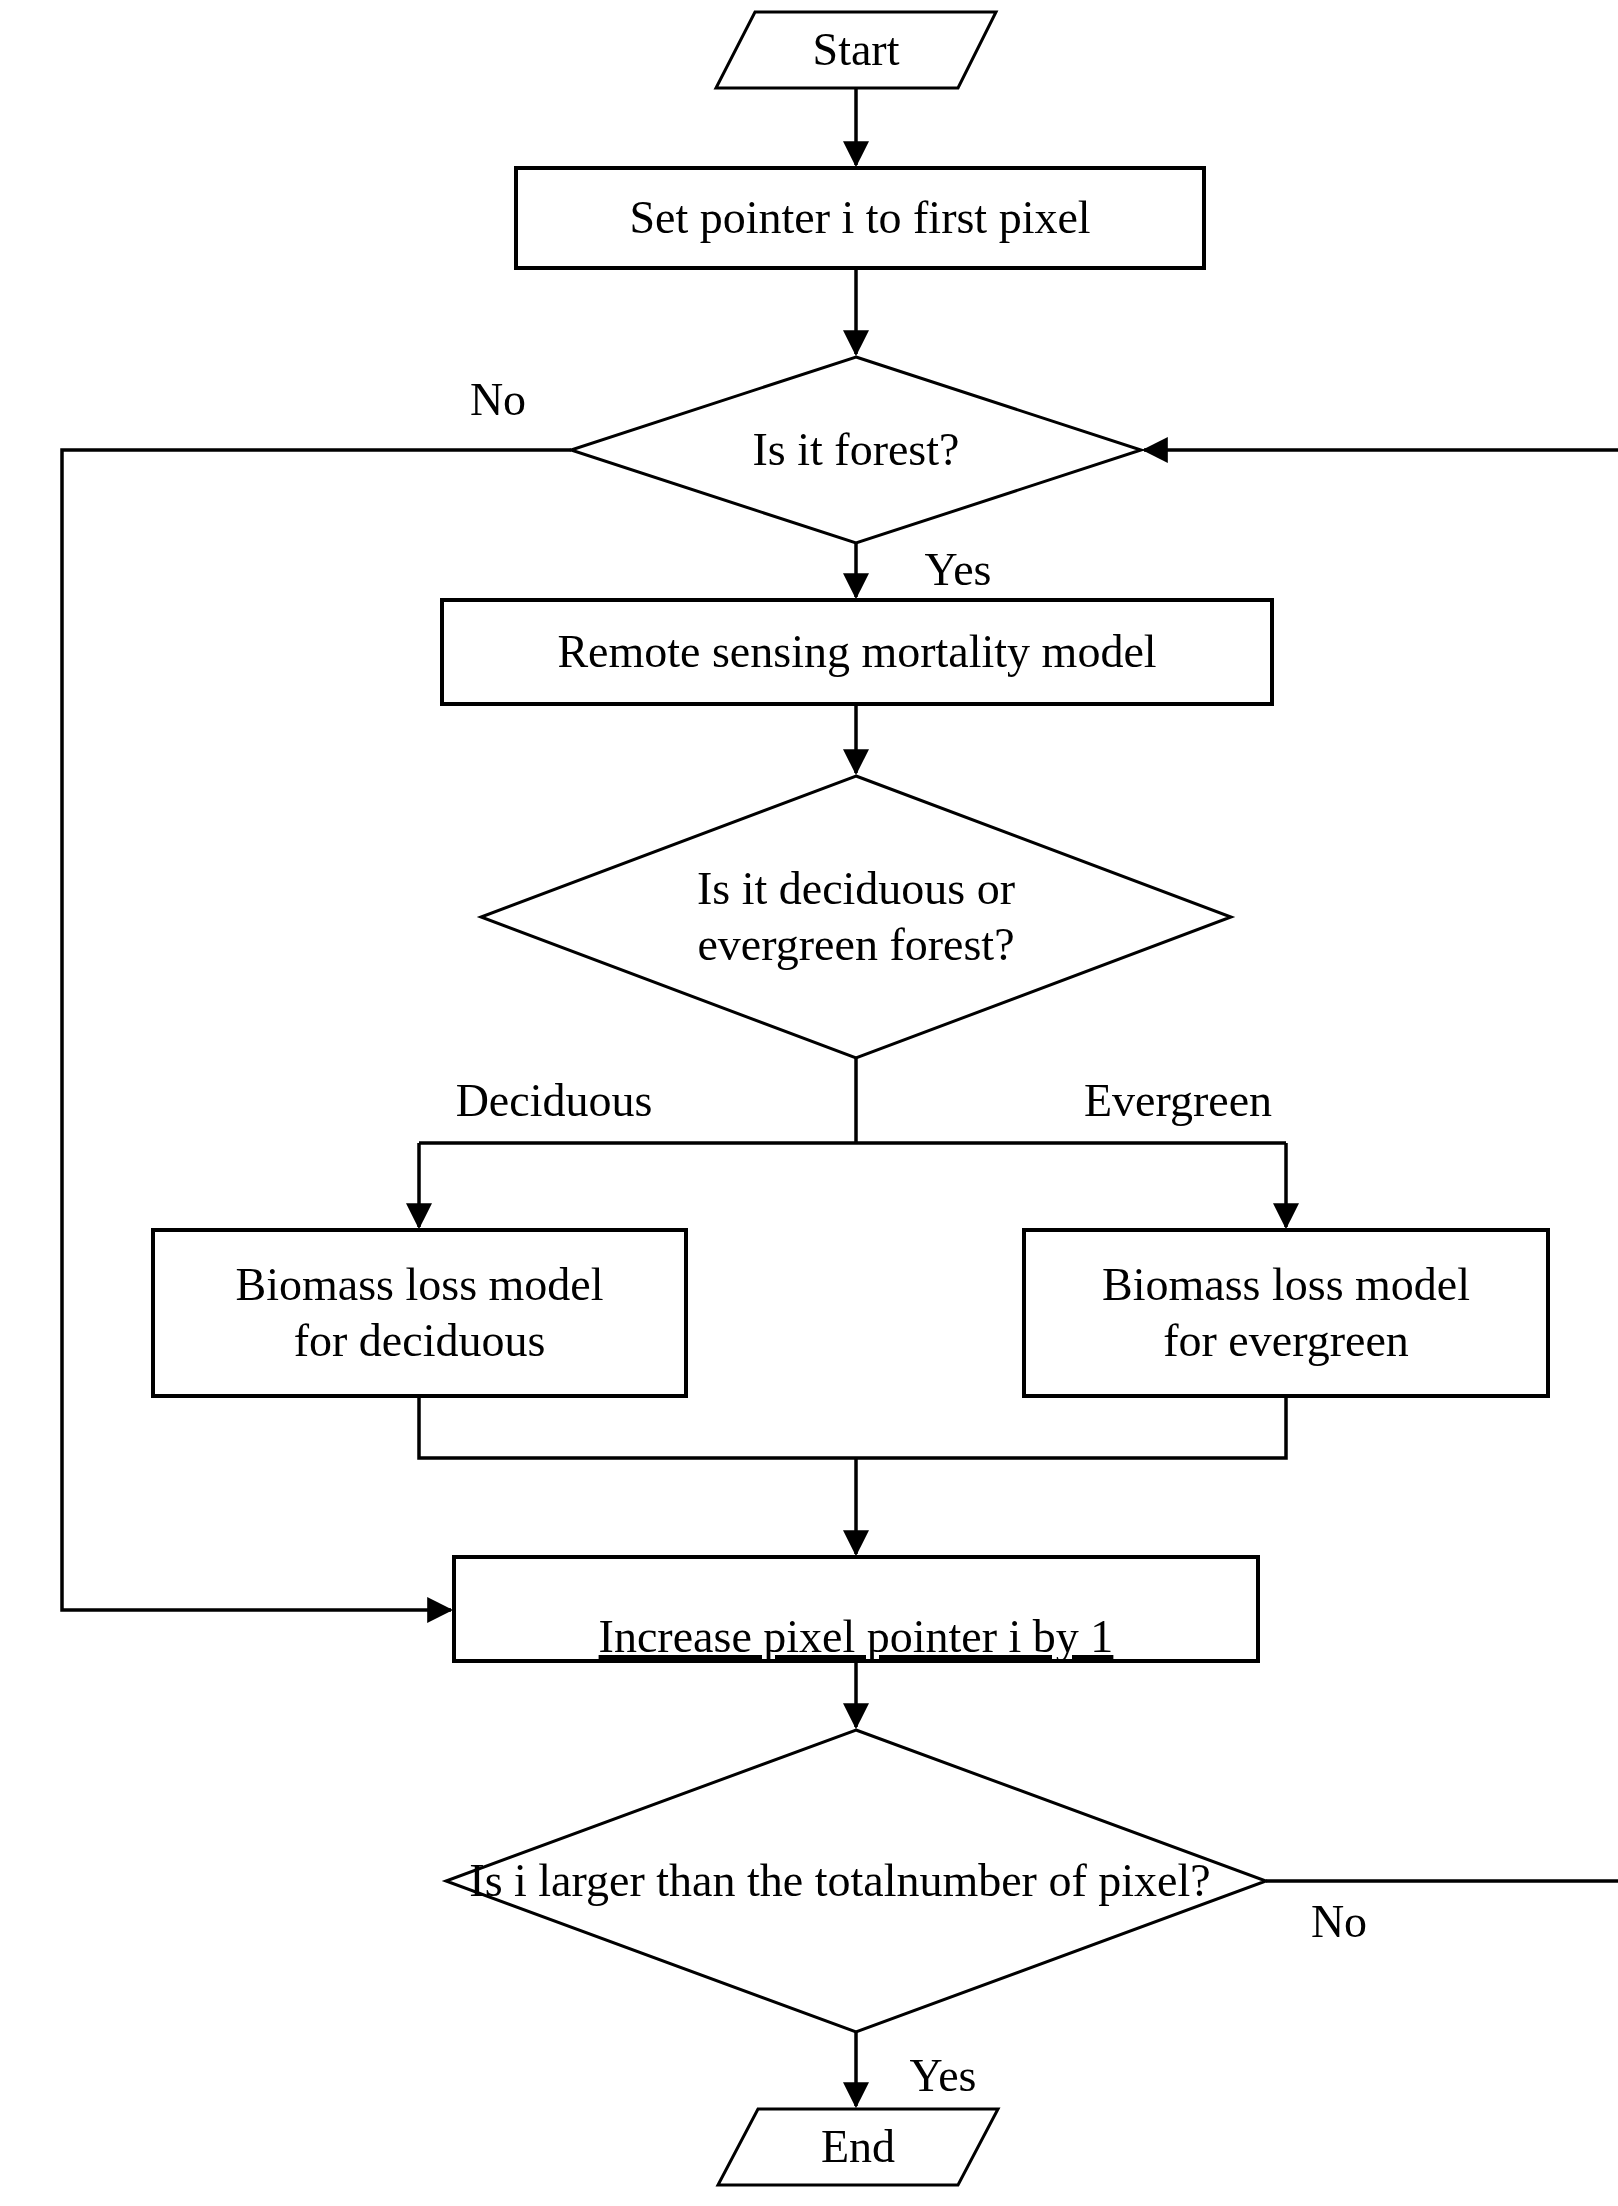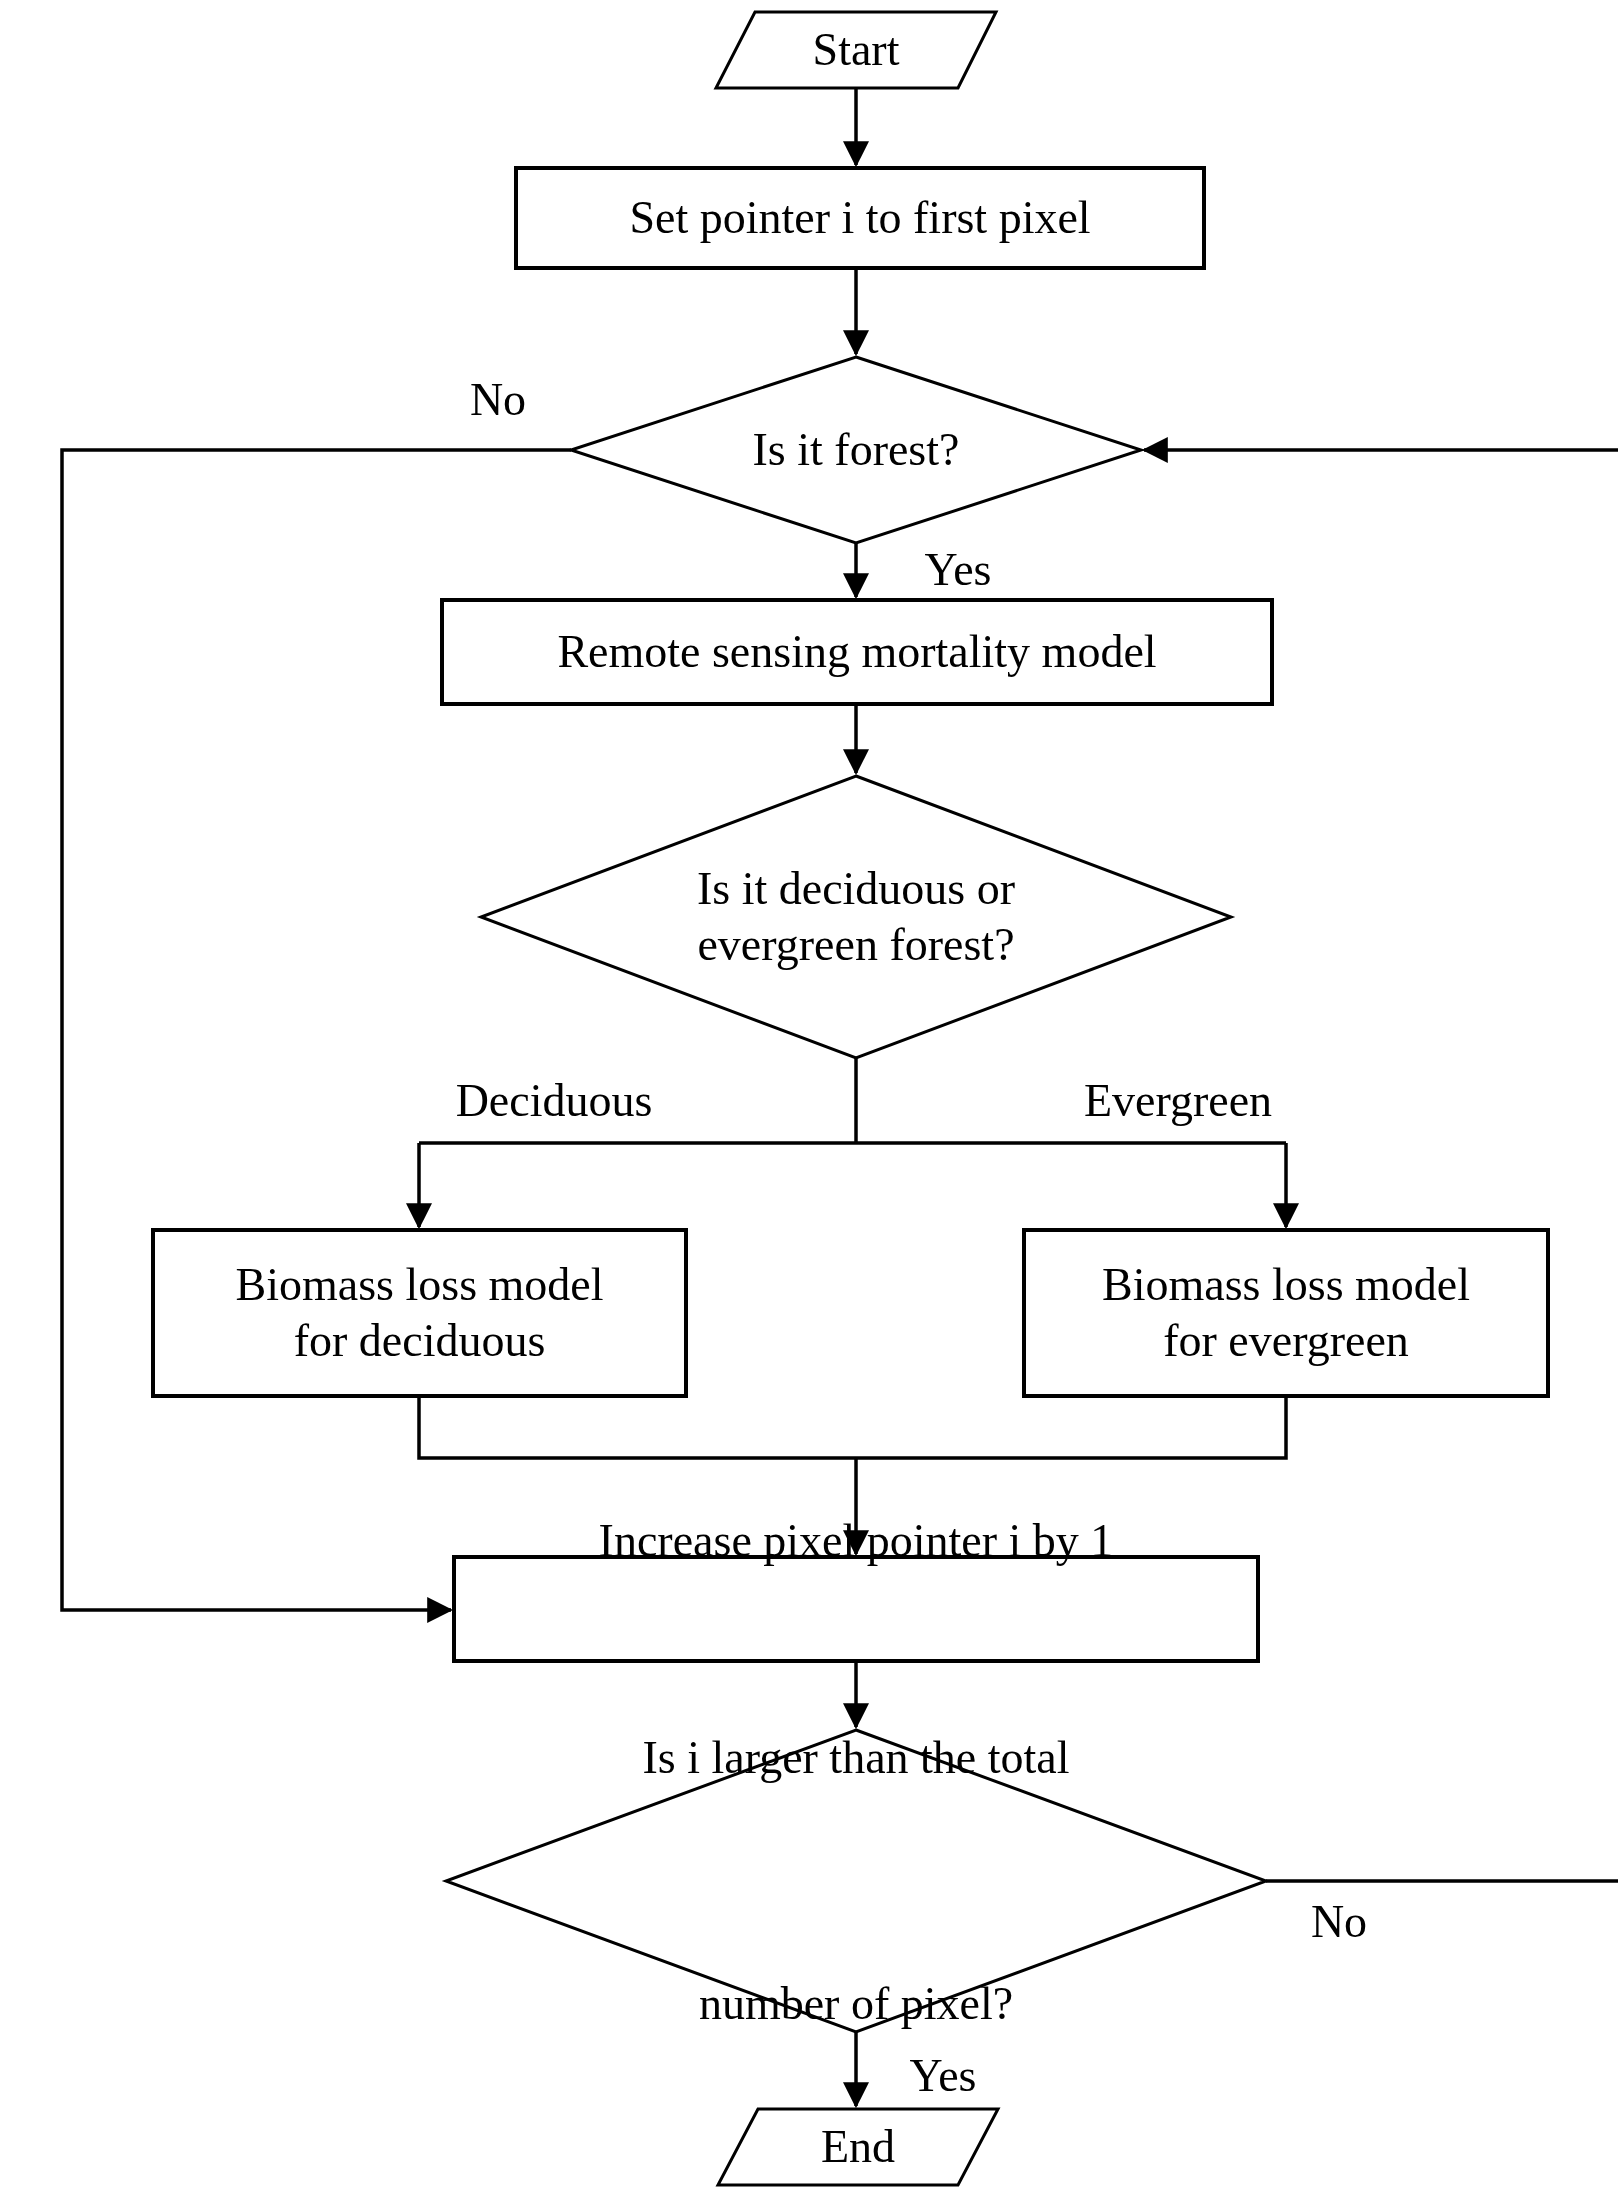--- a/index.html
+++ b/index.html
@@ -86,23 +86,23 @@
   <div class="lbl" style="left:105px; top:1230px; width:533px; height:166px; flex-direction:column;">
     <span>Biomass loss model</span>
     <span>for deciduous</span>
   </div>
 
   <div class="lbl" style="left:976px; top:1230px; width:524px; height:166px; flex-direction:column;">
     <span>Biomass loss model</span>
     <span>for evergreen</span>
   </div>
 
-  <div class="lbl" style="left:406px; top:1489px; width:804px; height:104px;">Increase pixel pointer i by 1</div>
+  <div class="lbl" style="left:406px; top:1585px; width:804px; height:104px;text-decoration:underline;">Increase pixel pointer i by 1</div>
 
-  <div class="lbl" style="left:398px; top:1730px; width:820px; height:302px; flex-direction:column;justify-content:space-between;">
+  <div class="lbl" style="left:382px; top:1730px; width:820px; height:302px; flex-direction:row;">
     <span>Is i larger than the total</span>
     <span>number of pixel?</span>
   </div>
 
   <div class="lbl" style="left:670px; top:2109px; width:280px; height:76px;">End</div>
 
   <div class="lbl" style="left:385px; top:374px; width:130px; height:52px;">No</div>
 
   <div class="lbl" style="left:848px; top:544px; width:124px; height:52px;">Yes</div>
 

